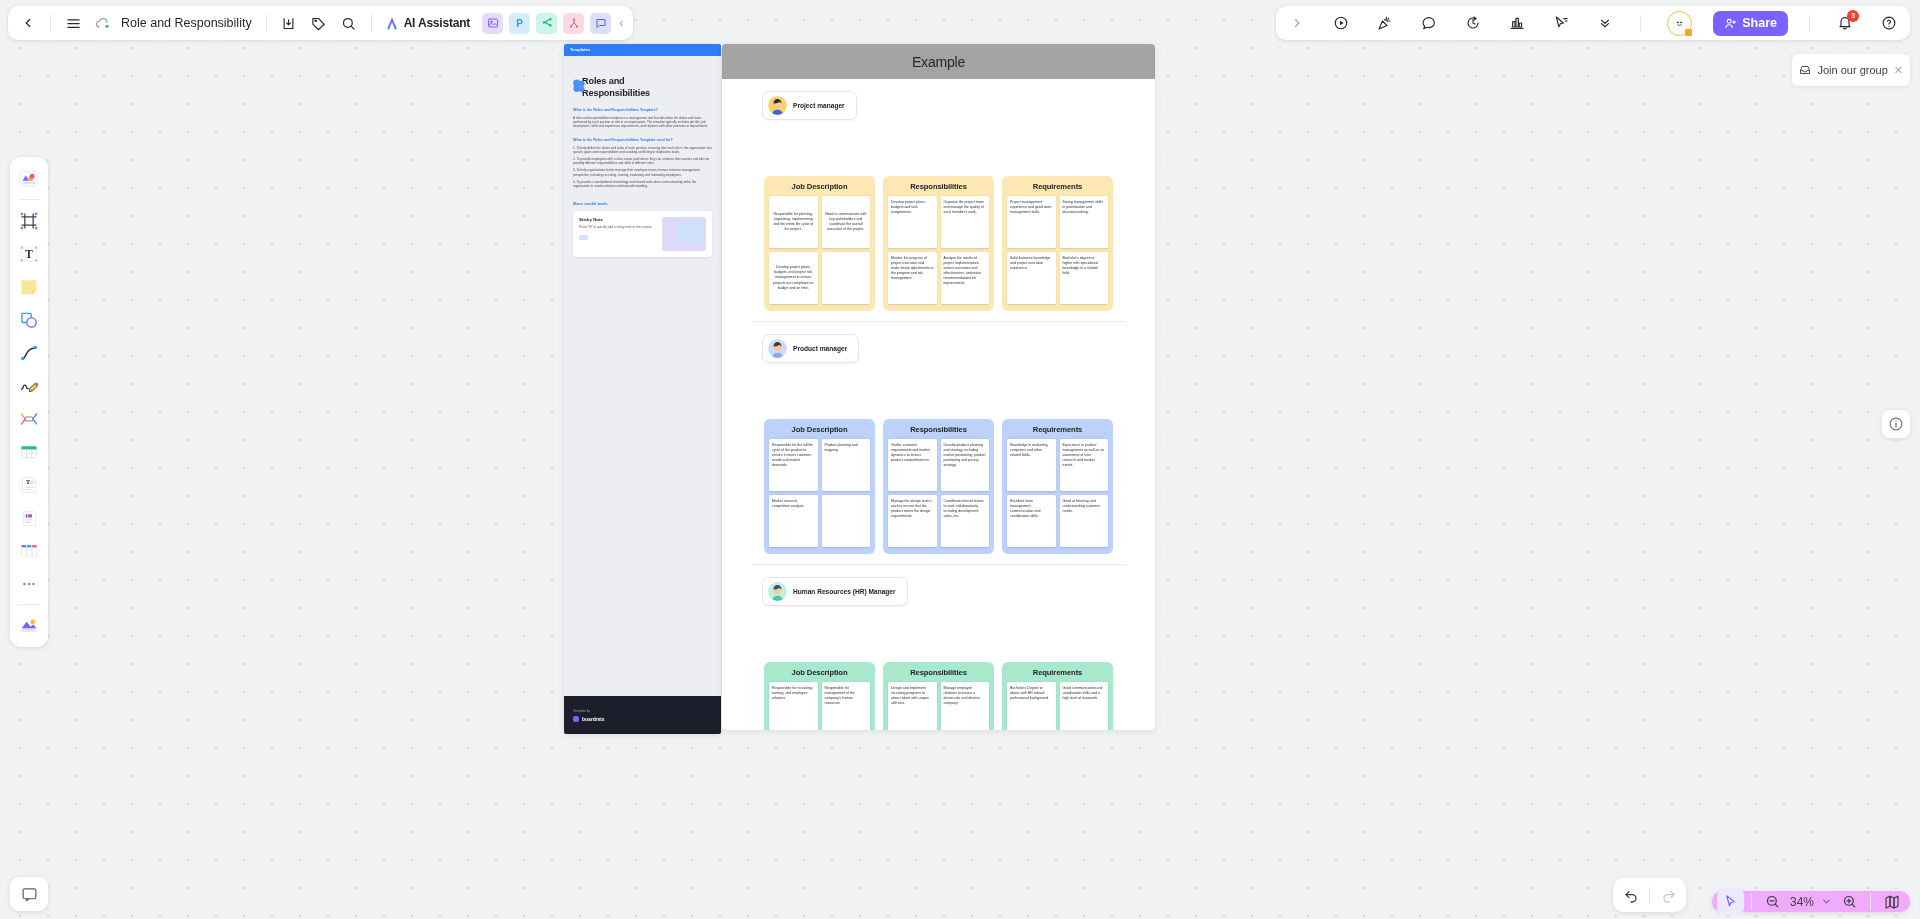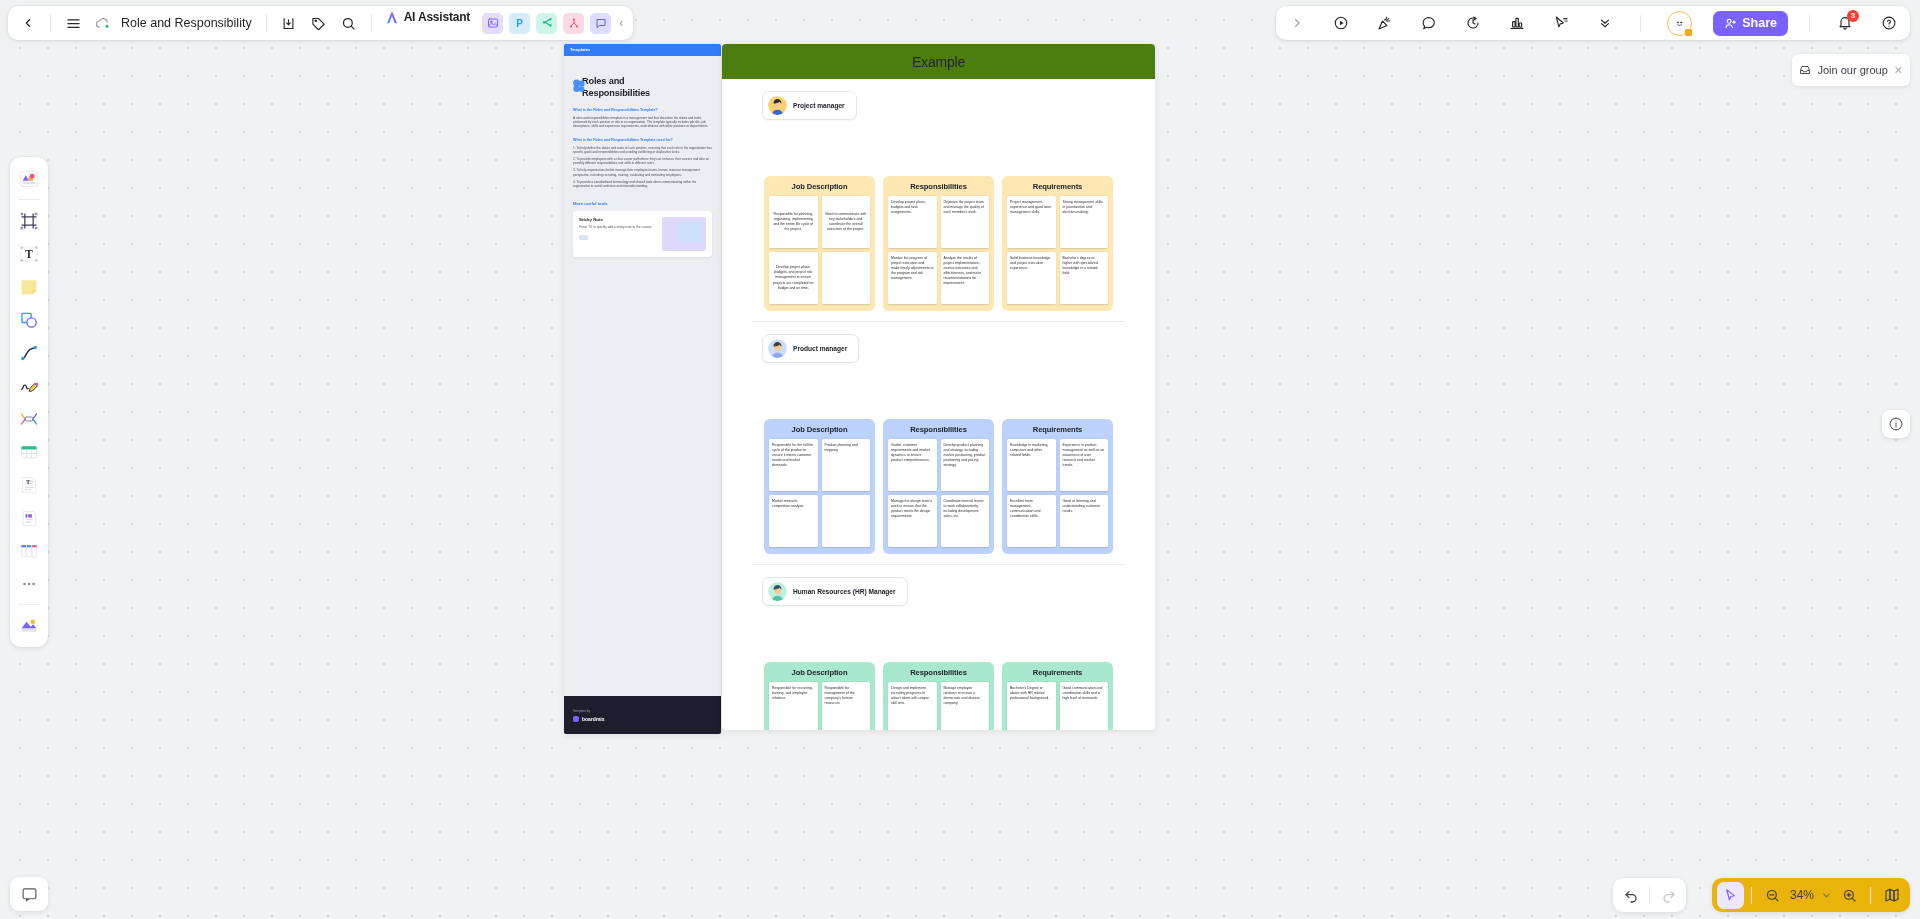--- a/index.html
+++ b/index.html
@@ -33,21 +33,21 @@
     display: flex; align-items: center; justify-content: center;
     color: #26282c; cursor: pointer;
   }
   .tb-sep { width: 1px; height: 18px; background: #e3e4e8; margin: 0 6px; }
   .doc-title {
     font-size: 12.5px; color: #1f2126; white-space: nowrap;
     padding: 0 6px 0 2px; cursor: pointer;
   }
 
   .ai-assistant {
-    display: flex; align-items: flex-start; gap: 4px;
+    display: flex; align-items: center; gap: 4px;
     padding: 0 8px 0 4px; height: 26px; border-radius: 6px; cursor: pointer;
   }
   .ai-label {
     font-size: 12px; font-weight: 700; color: #1f2126; letter-spacing: -.2px;
   }
   .app-ic {
     width: 21px; height: 21px; border-radius: 5px; margin: 0 2px;
     display: flex; align-items: center; justify-content: center;
     font-size: 10px; font-weight: 700; cursor: pointer;
   }
@@ -126,22 +126,22 @@
     display: flex; align-items: center; justify-content: center; cursor: pointer;
   }
 
   
   .undo-bar {
     position: absolute; left: 1613px; bottom: 7px; height: 34px;
     background: #fff; border-radius: 10px; display: flex; align-items: center;
     box-shadow: 0 1px 5px rgba(0,0,0,.10); padding: 0 4px;
   }
   .zoom-bar {
-    position: absolute; right: 10px; bottom: 7px; height: 34px;
-    background: #eab308; border-radius: 10px; display: flex; align-items: center;
+    position: absolute; right: 10px; bottom: 7px; height: 21px;
+    background: #f0abfc; border-radius: 10px; display: flex; align-items: center;
     box-shadow: 0 1px 5px rgba(0,0,0,.10); padding: 0 5px; gap: 2px;
   }
   .zb-btn {
     width: 27px; height: 27px; border-radius: 7px; cursor: pointer;
     display: flex; align-items: center; justify-content: center; color: #3b3e45;
   }
   .zb-btn.active { background: #ece8ff; color: #7b61ff; }
   .zoom-val { font-size: 12px; color: #3b3e45; padding: 0 2px; cursor: pointer; }
   .vsep { width: 1px; height: 17px; background: #e6e7eb; margin: 0 5px; }
 
@@ -197,21 +197,21 @@
   .tpl-f-dot { width: 6px; height: 6px; border-radius: 2px; background: #7b61ff; }
 
   
   .board {
     position: absolute; left: 722px; top: 44px; width: 433px; height: 686px;
     background: #fff; border-radius: 4px;
     box-shadow: 0 1px 7px rgba(0,0,0,.09);
     overflow: hidden;
   }
   .board-head {
-    height: 35px; background: #4d7c0f;
+    height: 35px; background: #a3a3a3;
     display: flex; align-items: center; justify-content: center;
     font-size: 14px; color: #24262b; letter-spacing: -.2px;
   }
   .section { padding: 12px 0 0 0; position: relative; }
   .sec-divider {
     height: 1px; background: #eaebee; margin: 10px 30px 0 30px;
   }
 
   .role-chip {
     margin-left: 40px; display: inline-flex; align-items: center; gap: 6px;

